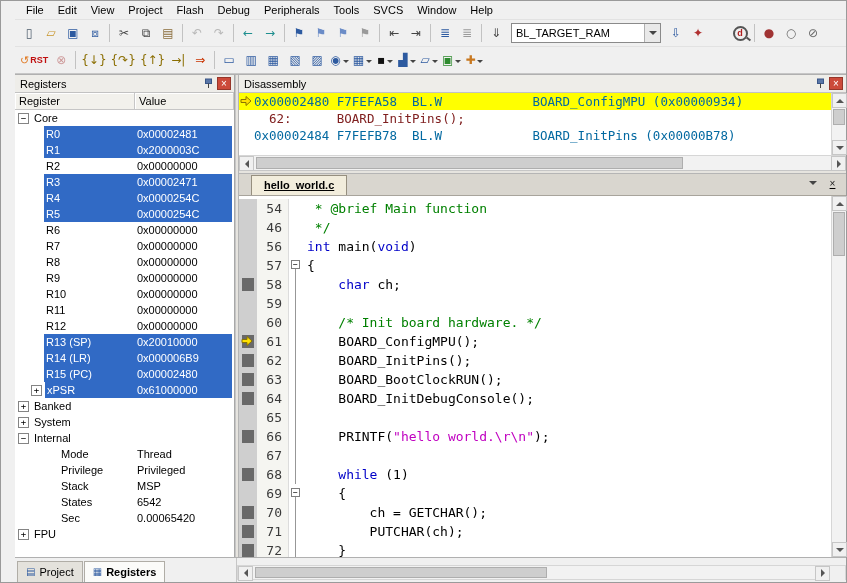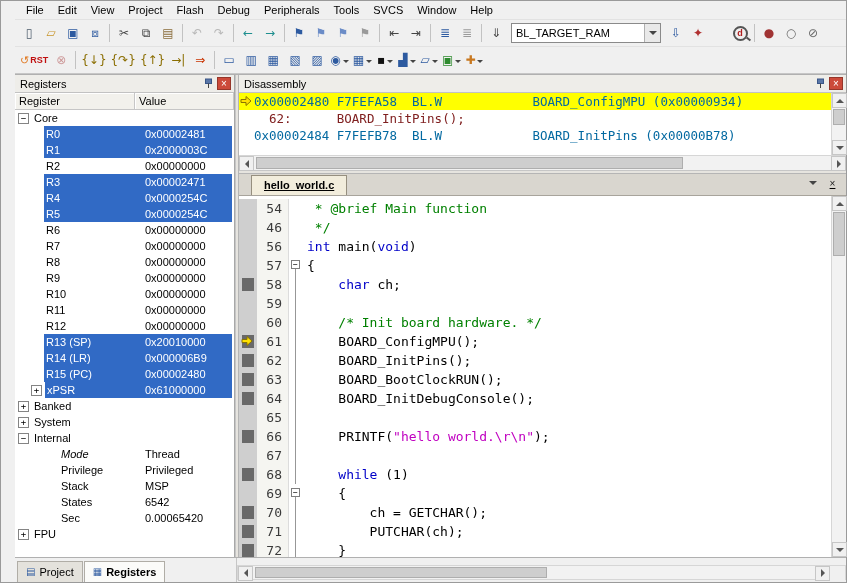--- a/index.html
+++ b/index.html
@@ -52,21 +52,21 @@
   .hc{padding:2px 4px;border-right:1px solid #c6c6c6;box-shadow:inset 1px 1px 0 #ffffff;white-space:nowrap;overflow:hidden;}
   .hc1{width:120px;flex:none;} .hc2{flex:1;}
   .reg-tree{flex:1;overflow:hidden;background:#fff;}
   .reg-row{height:16px;display:flex;align-items:center;white-space:nowrap;}
   .gut{flex:none;height:1px;}
   .expander{width:11px;height:11px;flex:none;border:1px solid #848484;background:#fff;font-size:9px;line-height:9px;text-align:center;font-family:"DejaVu Sans Mono",monospace;}
   .exp-gap{width:3px;flex:none;height:1px;}
   .reg-label{white-space:nowrap;overflow:hidden;padding-left:2px;flex:none;}
   .sel-wrap{flex:1;display:flex;height:16px;align-items:center;margin-right:2px;min-width:0;}
   .sel-wrap.sel{background:var(--selection);color:#fff;}
-  .reg-value{flex:1;padding-left:4px;white-space:nowrap;overflow:hidden;margin-left:8px;}
+  .reg-value{flex:1;padding-left:4px;white-space:nowrap;overflow:hidden;}
 
   
   .right-col{flex:1;display:flex;flex-direction:column;min-width:0;background:#fff;}
 
   
   .disasm-panel{height:95px;flex:none;display:flex;flex-direction:column;background:#fff;}
   .disasm-mid{flex:1;display:flex;min-height:0;}
   .disasm-lines{flex:1;overflow:hidden;background:#fff;min-width:0;}
   .dline{height:17px;position:relative;display:flex;align-items:center;width:100%;}
   .dline.current{background:var(--disasm-highlight);}
@@ -455,21 +455,21 @@
           </div>
           <div class="reg-row">
             <span class="gut" style="width: 3px;"></span>
             <span class="expander">−</span>
             <span class="exp-gap"></span>
             <span class="reg-label">Internal</span>
           </div>
           <div class="reg-row">
             <span class="gut" style="width: 44px;"></span>
             <span class="sel-wrap">
-              <span class="reg-label" style="width: 74px; font-style: italic;">Mode</span>
+              <span class="reg-label" style="width: 74px;">Mode</span>
               <span class="reg-value">Thread</span>
             </span>
           </div>
           <div class="reg-row">
             <span class="gut" style="width: 44px;"></span>
             <span class="sel-wrap">
               <span class="reg-label" style="width: 74px;">Privilege</span>
               <span class="reg-value">Privileged</span>
             </span>
           </div>

